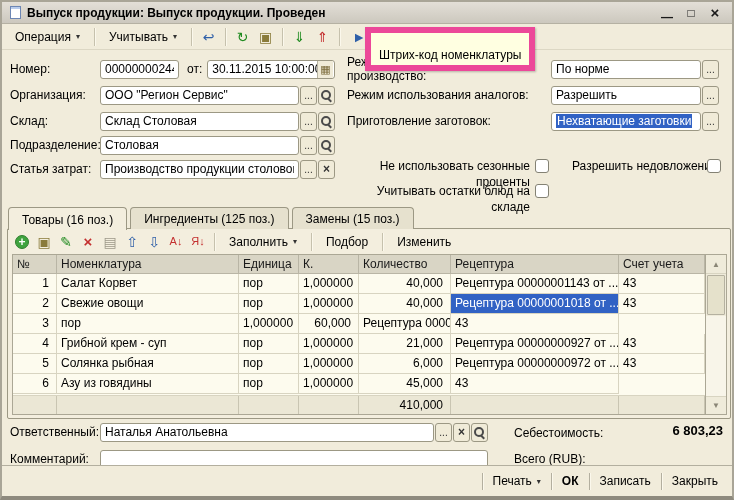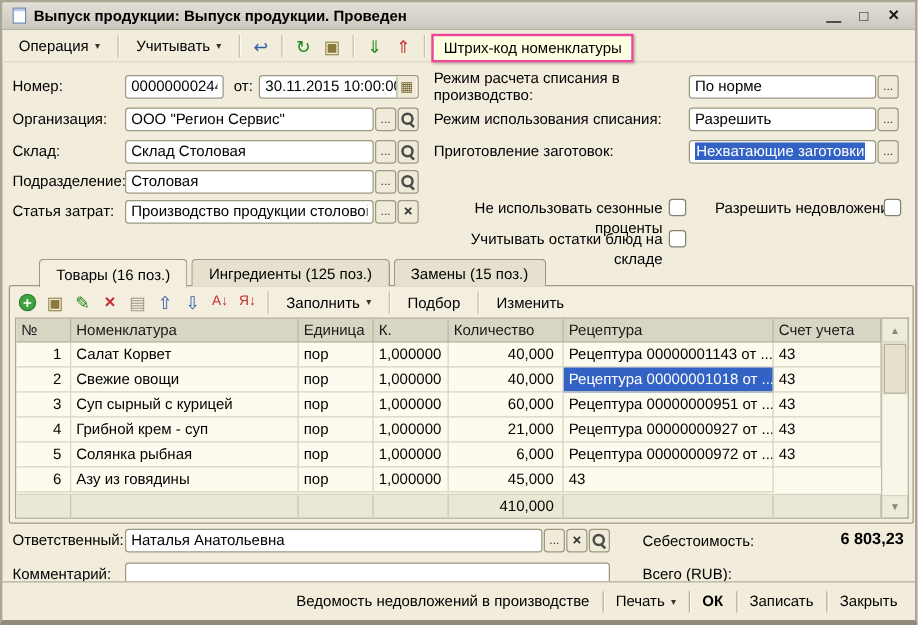--- a/index.html
+++ b/index.html
@@ -27,22 +27,22 @@
   .tsep { width:1px; height:18px; background:#C6C1AD; box-shadow:1px 0 0 #FBF8EC; margin:0 4px; }
   .tbtn { width:21px; height:21px; display:flex; align-items:center; justify-content:center;
           border-radius:2px; position:relative; }
   .tbtn .g { font-size:14px; line-height:1; }
   .blue { color:#2E5FA8; } .green { color:#1F8A1F; } .red { color:#C43030; }
   .olive { color:#8A7B3A; } .gray { color:#9C9888; } .dark { color:#444; }
   .dtkt { display:flex; flex-direction:column; line-height:7px; font-size:8px; font-weight:bold; }
   .dtkt .dt { color:#1F8A1F; } .dtkt .kt { color:#C43030; margin-left:4px; }
 
   
-  .tooltip { position:absolute; left:343px; top:25px; z-index:60; background:#FFFFE1;
-             border:2px solid #ec4899; padding:2px 8px 3px; box-shadow:1px 1px 2px rgba(0,0,0,.25); }
+  .tooltip { position:absolute; left:363px; top:25px; z-index:60; background:#FFFFE1;
+             border:6px solid #ec4899; padding:15px 8px 3px; box-shadow:1px 1px 2px rgba(0,0,0,.25); }
 
   
   .frow { position:absolute; display:flex; align-items:center; height:20px; }
   .flabel { flex:0 0 auto; }
   .field { height:19px; background:#fff; border:1px solid #9C9884; border-radius:3px;
            display:flex; align-items:center; padding:0 4px; overflow:hidden; white-space:nowrap; }
   .fv { overflow:hidden; white-space:nowrap; }
   .hl { background:#3162C4; color:#fff; padding:0 1px; }
   .fbtnq { flex:0 0 17px; height:19px; margin-left:1px; background:#F0EBD8; border:1px solid #9C9884;
            border-radius:3px; display:flex; align-items:center; justify-content:center; font-size:10px; color:#333; }
@@ -53,21 +53,21 @@
   .mag::before { content:""; position:absolute; left:0; top:0; width:6px; height:6px;
                  border:2px solid #4A4A4A; border-radius:50%; }
   .mag::after { content:""; position:absolute; right:0; bottom:0; width:5px; height:2px;
                 background:#4A4A4A; transform:rotate(45deg); }
   .xclear { color:#333; font-weight:bold; font-size:12px; }
 
   .cb-label { position:absolute; height:16px; line-height:16px; }
   .checkbox { position:absolute; width:14px; height:14px; background:#fff; border:1px solid #848274; border-radius:3px; }
 
   
-  .tabs { position:absolute; left:6px; top:203px; display:flex; align-items:flex-end; height:24px; z-index:5;margin-left:23px; }
+  .tabs { position:absolute; left:6px; top:203px; display:flex; align-items:flex-end; height:24px; z-index:5; }
   .tab { padding:4px 13px 3px; border:1px solid #9C9884; border-bottom:none; border-radius:4px 4px 0 0;
          background:#E6E1CE; margin-right:3px; white-space:nowrap; }
   .tab.active { background:#F3EEDE; position:relative; top:1px; padding-top:5px; }
 
   
   .panel { position:absolute; left:5px; top:226px; width:724px; height:191px;
            border:1px solid #9C9884; border-radius:2px; background:#F3EEDE; display:flex; flex-direction:column; }
   .tbl-toolbar { height:24px; display:flex; align-items:center; gap:2px; padding:1px 4px 0; }
   .tbl-toolbar .tbtn { width:20px; height:20px; }
   .circle-add { width:14px; height:14px; border-radius:50%; background:#3FA33F; color:#fff;
@@ -228,21 +228,21 @@
 
   <div class="frow" style="left:345px; top:57px; width:372px;">
     <span class="flabel" style="width:204px;">Режим расчета списания в производство:</span>
     <span class="field" style="flex:1;">
         <span class="fv">По норме</span>
       </span>
     <span class="fbtnq">...</span>
   </div>
 
   <div class="frow" style="left:345px; top:83px; width:372px;">
-    <span class="flabel" style="width:204px;">Режим использования списания:</span>
+    <span class="flabel" style="width:204px;">Режим использования аналогов:</span>
     <span class="field" style="flex:1;">
         <span class="fv">Разрешить</span>
       </span>
     <span class="fbtnq">...</span>
   </div>
 
   <div class="frow" style="left:345px; top:109px; width:372px;">
     <span class="flabel" style="width:204px;">Приготовление заготовок:</span>
     <span class="field" style="flex:1;">
         <span class="fv hl">Нехватающие заготовки</span>
@@ -325,21 +325,20 @@
             </div><div class="trow">
               <span class="tc c-num">2</span>
               <span class="tc c-name">Свежие овощи</span>
               <span class="tc c-unit">пор</span>
               <span class="tc c-k">1,000000</span>
               <span class="tc c-qty">40,000</span>
               <span class="tc c-recipe sel">Рецептура 00000001018 от ...</span>
               <span class="tc c-acct">43</span>
             </div><div class="trow">
               <span class="tc c-num">3</span>
-              <span class="tc c-name">Суп сырный с курицей</span>
               <span class="tc c-unit">пор</span>
               <span class="tc c-k">1,000000</span>
               <span class="tc c-qty">60,000</span>
               <span class="tc c-recipe">Рецептура 00000000951 от ...</span>
               <span class="tc c-acct">43</span>
             </div><div class="trow">
               <span class="tc c-num">4</span>
               <span class="tc c-name">Грибной крем - суп</span>
               <span class="tc c-unit">пор</span>
               <span class="tc c-k">1,000000</span>
@@ -401,21 +400,20 @@
     <span class="field" style="flex:1;">
         <span class="fv"></span>
       </span>
   </div>
 
   <span class="cost-label">Себестоимость:</span>
   <span class="cost-value">6 803,23</span>
   <span class="rub-label">Всего (RUB):</span>
 
   <div class="footer">
-    <span class="fbtn">Ведомость недовложений в производстве</span>
     <span class="fsep"></span>
     <span class="fbtn">
       <span>Печать</span>
       <span class="caret">▾</span>
     </span>
     <span class="fsep"></span>
     <span class="fbtn ok">ОК</span>
     <span class="fsep"></span>
     <span class="fbtn">Записать</span>
     <span class="fsep"></span>

